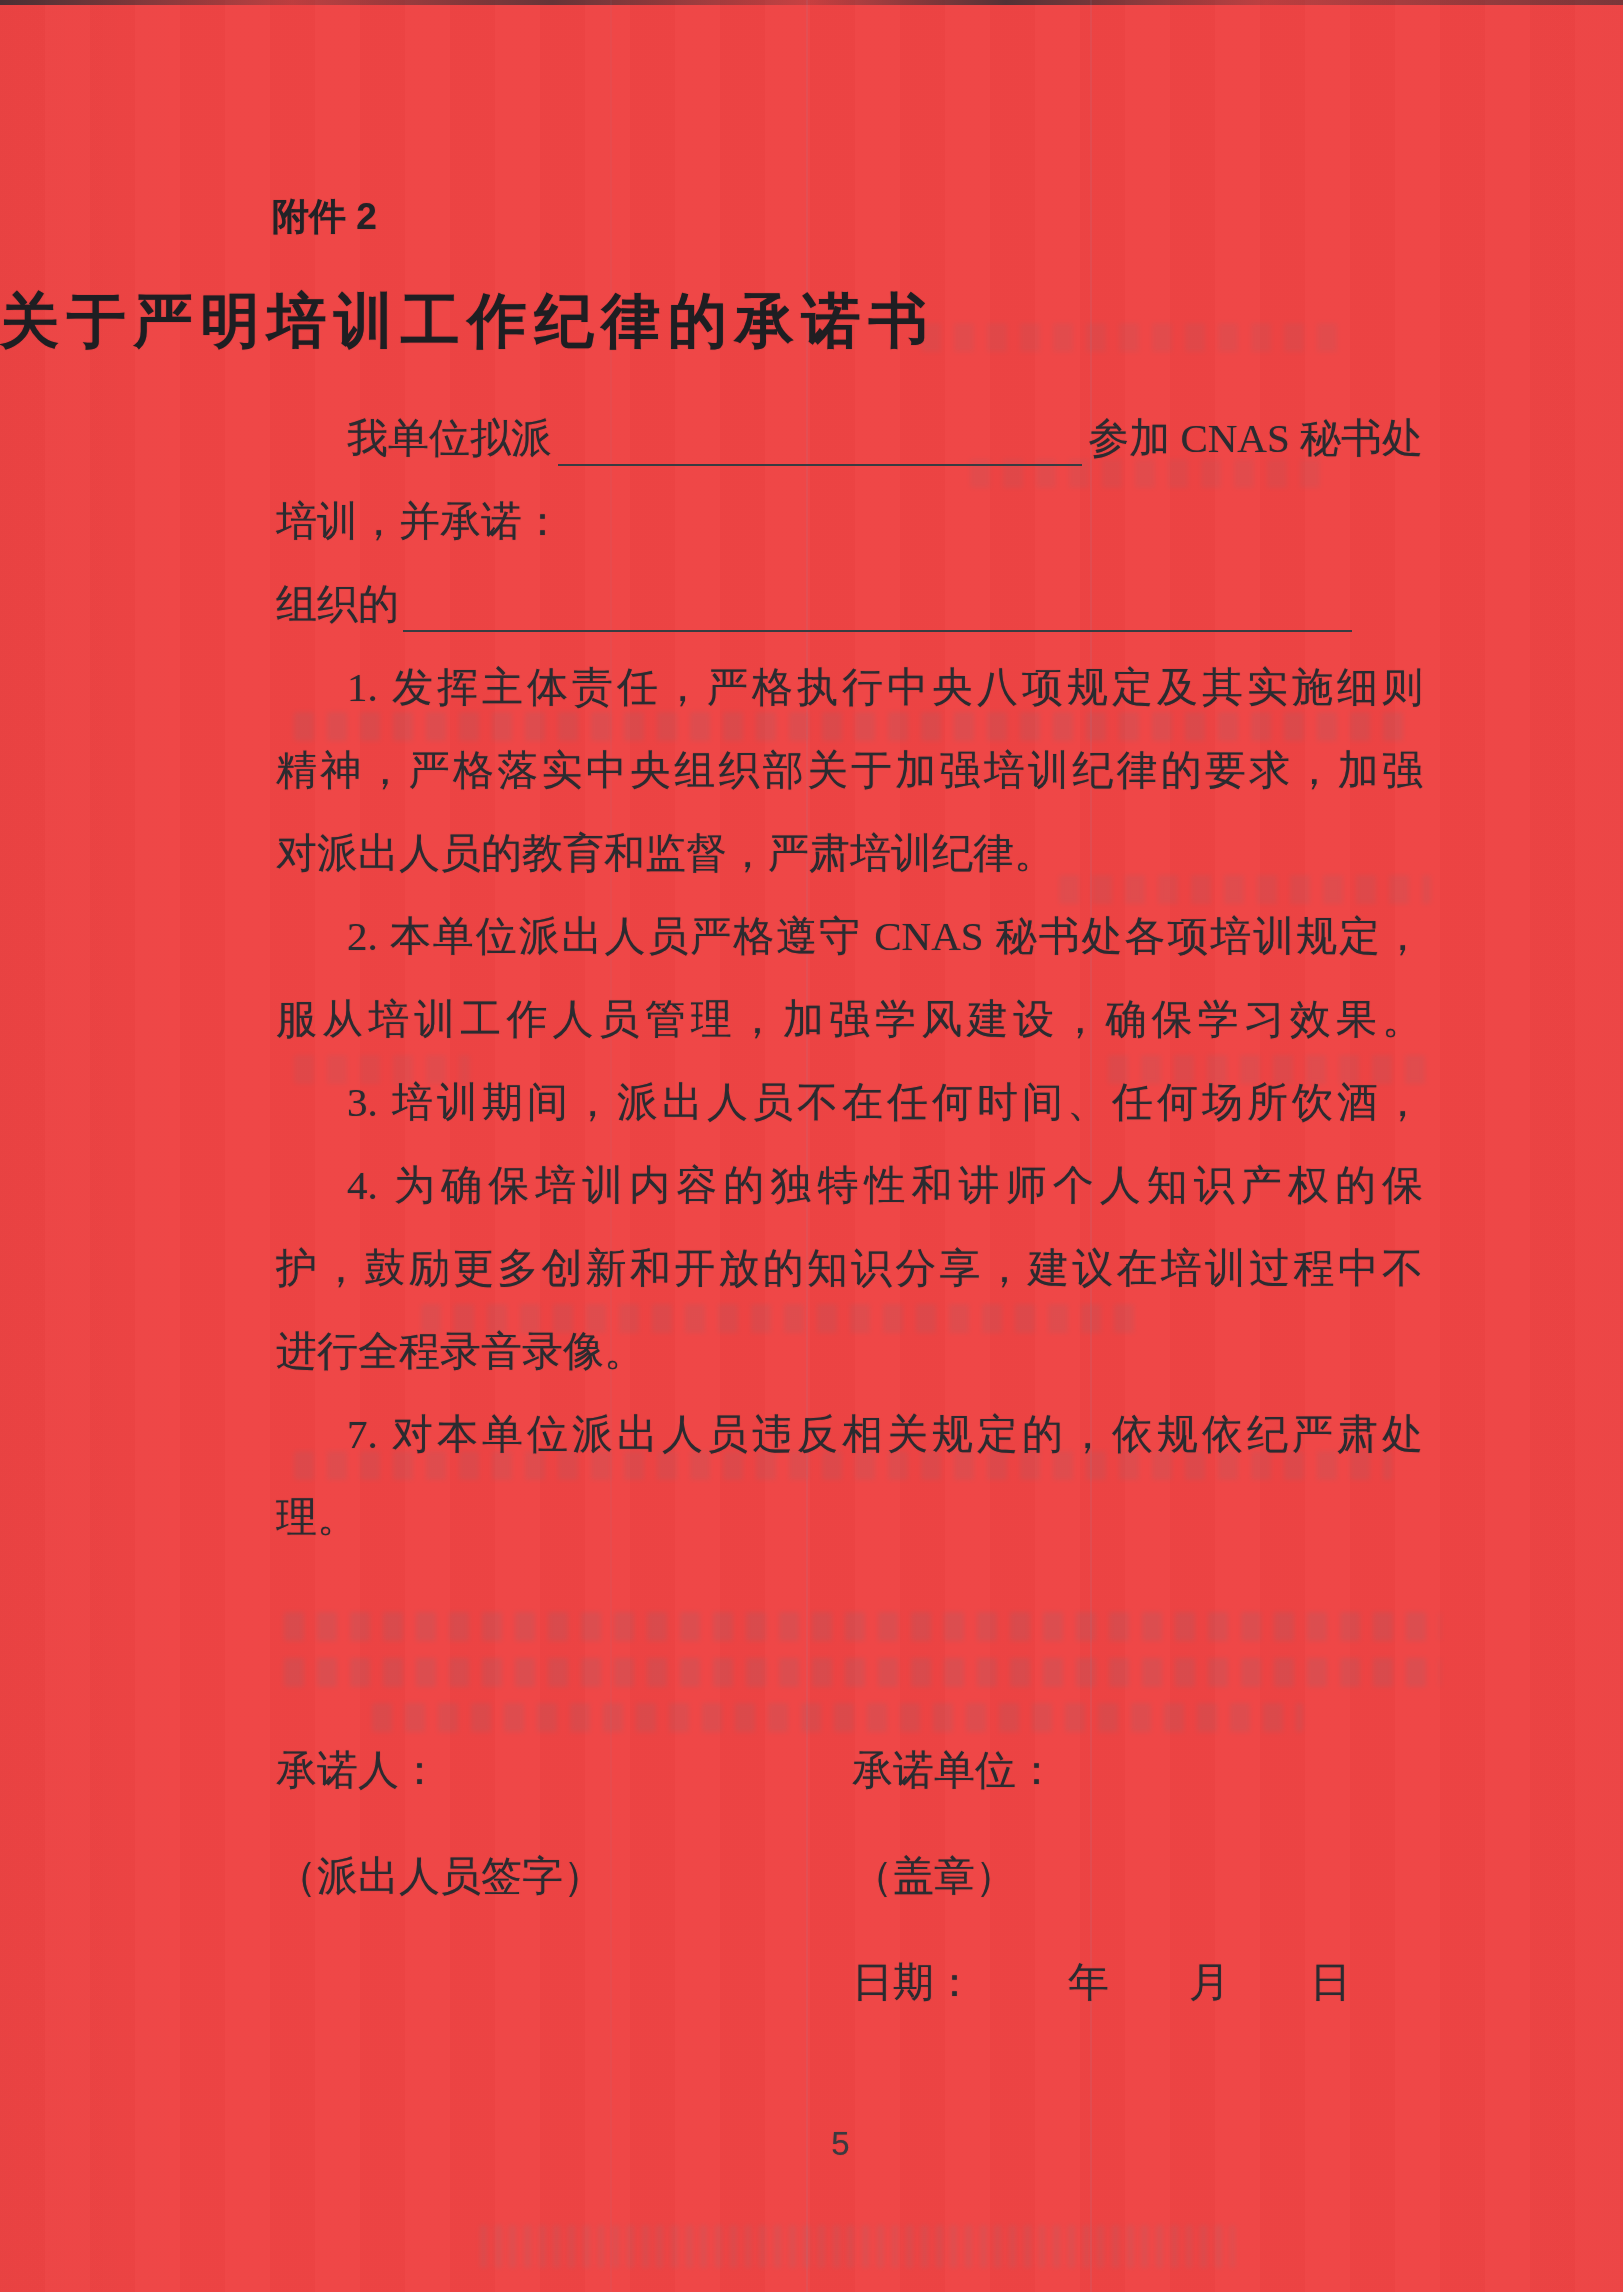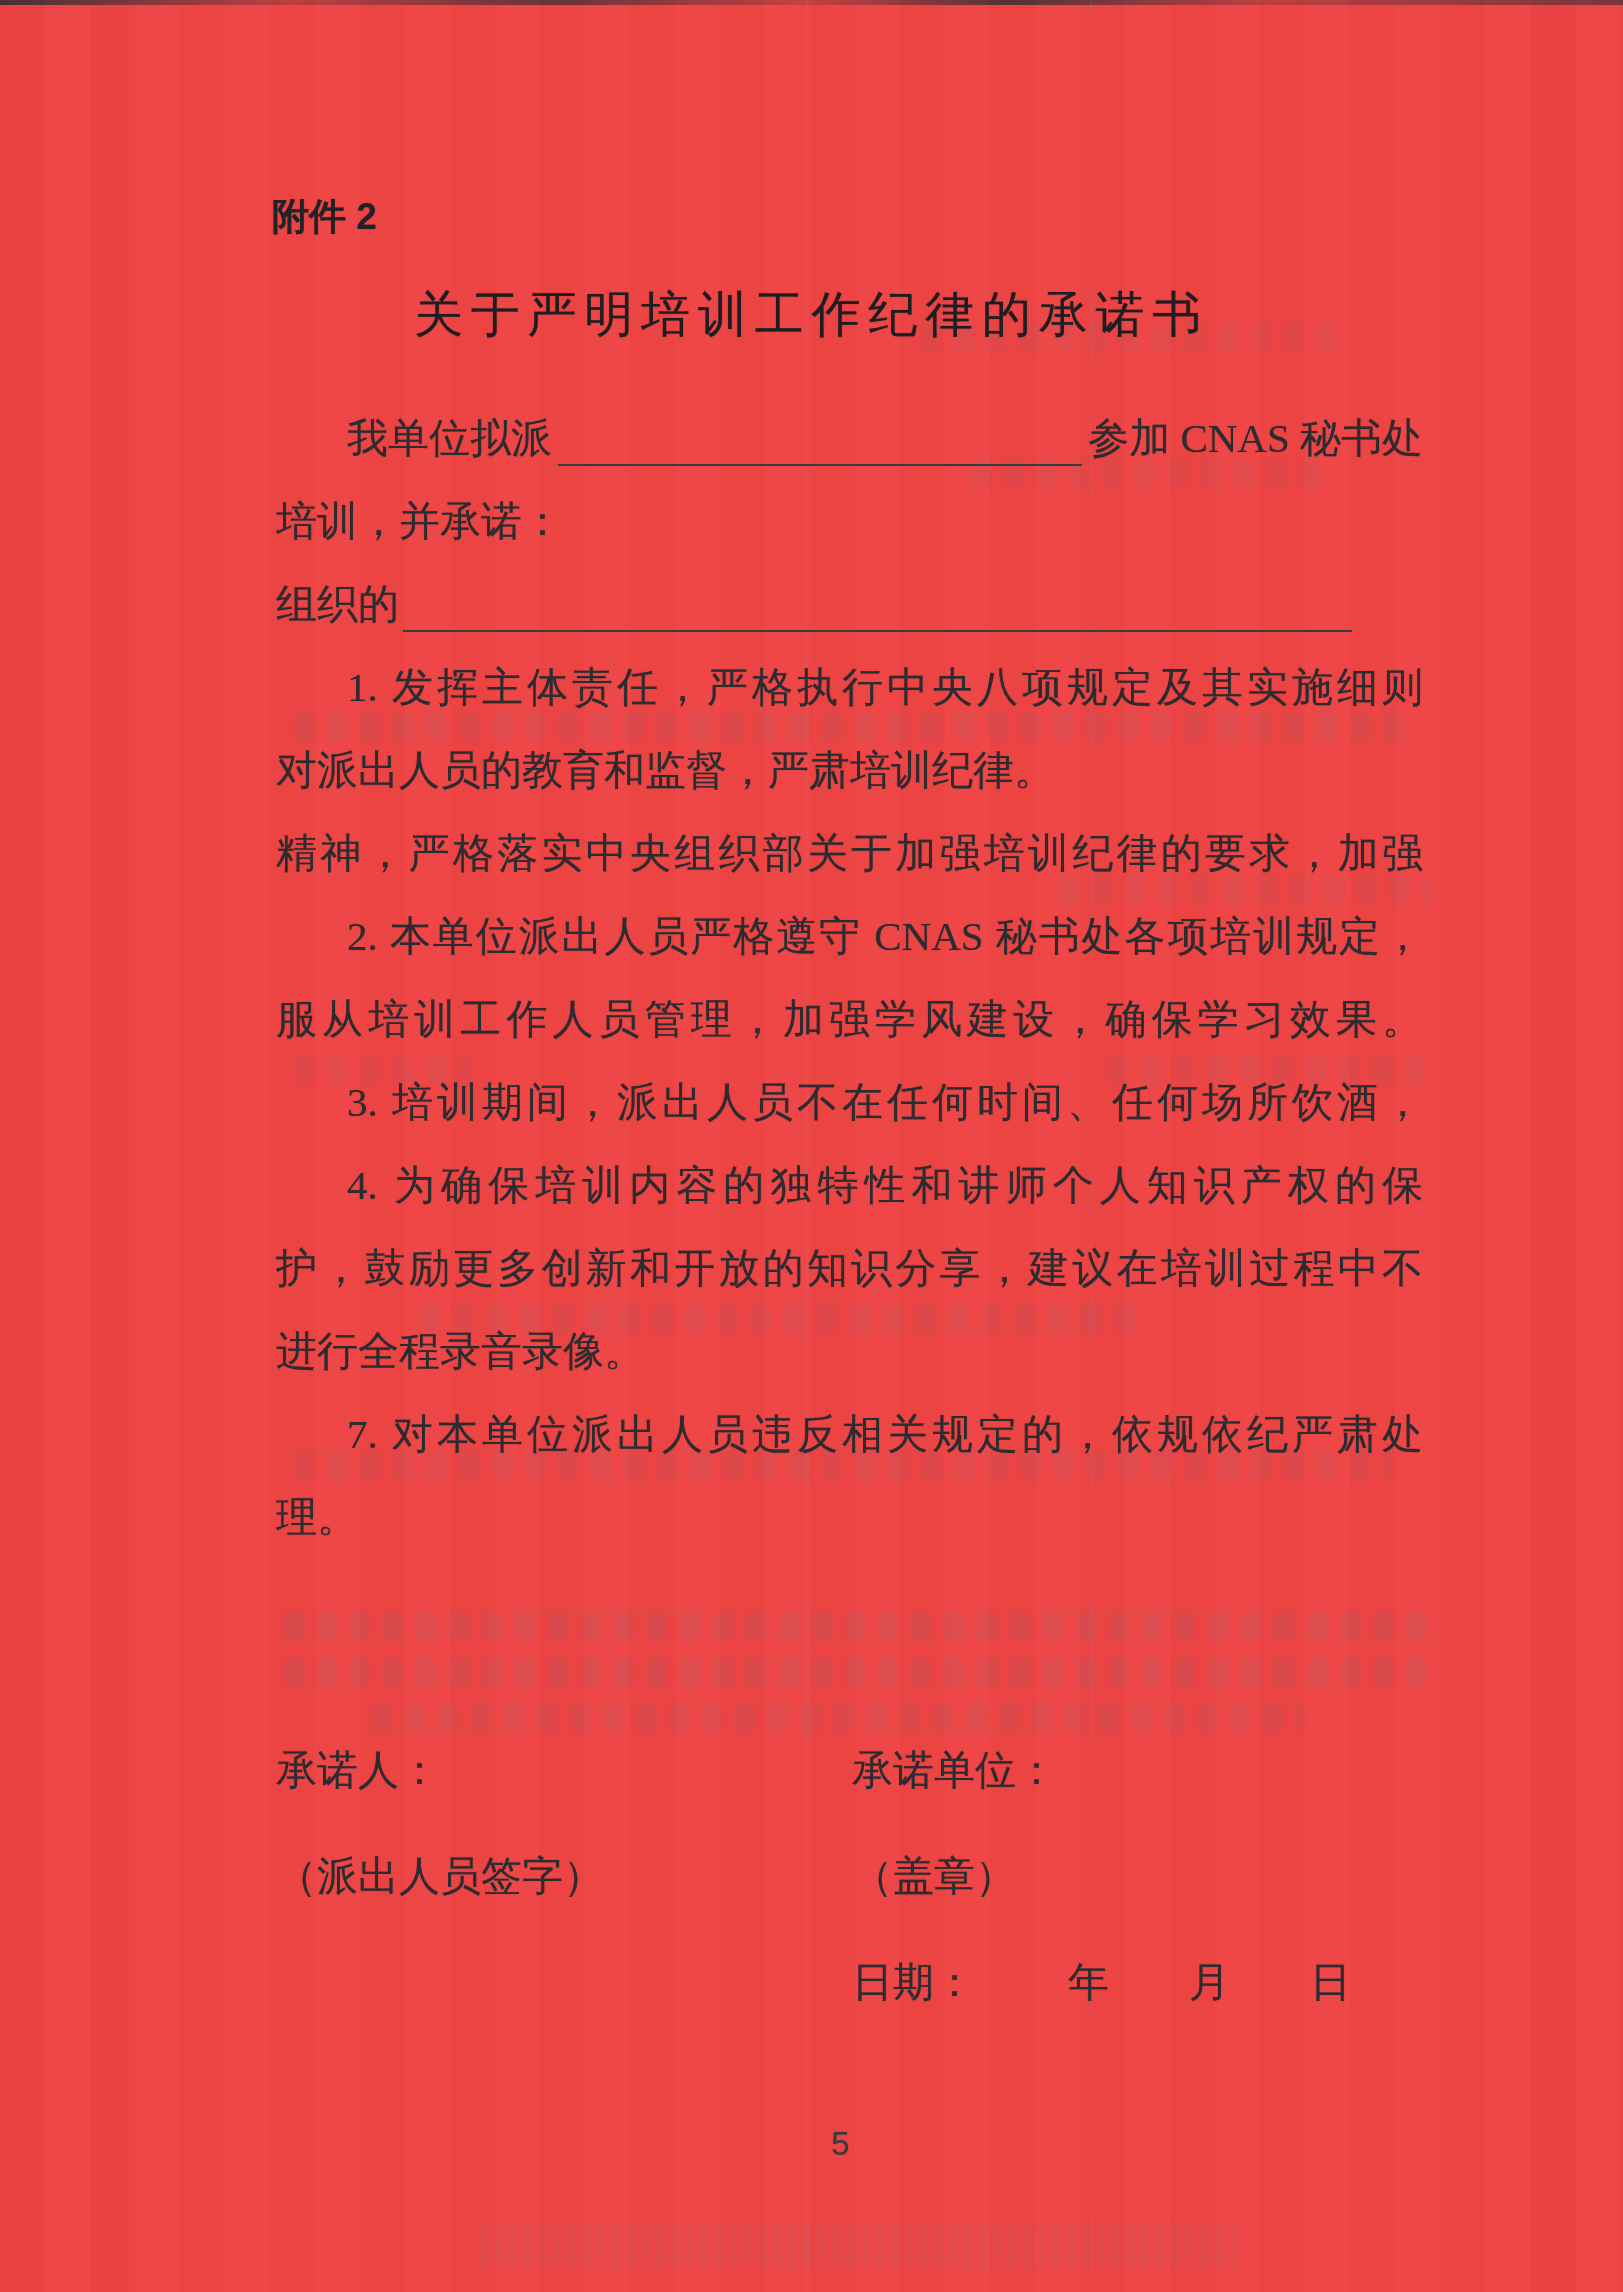--- a/index.html
+++ b/index.html
@@ -30,23 +30,23 @@
   .s1{left:806px;} .s2{left:1090px;} .s3{left:610px;background:rgba(140,160,195,.06);}
 
   .attachment{
     position:absolute;left:272px;top:192px;
     font-family:"Liberation Sans","DejaVu Sans",sans-serif;
     font-weight:700;font-size:37px;color:#222226;
     text-shadow:0 0 1px rgba(40,40,45,.55);
   }
   .title{
     position:absolute;left:0;top:282px;width:100%;
-    text-align:center;
+    text-align:left;
     font-family:"Liberation Sans","DejaVu Sans",sans-serif;
-    font-weight:400;font-size:49px;letter-spacing:7.8px;color:#1e1e22;
+    font-weight:700;font-size:59px;letter-spacing:7.8px;color:#1e1e22;
     text-shadow:0 0 1px rgba(30,30,35,.6);
   }
 
   .body-block{
     position:absolute;left:276px;top:397px;width:1147px;
     font-size:41px;
   }
   .line{
     height:83px;line-height:83px;
     white-space:nowrap;
@@ -123,22 +123,22 @@
       <span class="blank grow"></span>
       <span>参加 CNAS 秘书处</span>
     </div>
     <div class="line">培训，并承诺：</div>
     <div class="line flexline">
       <span>组织的</span>
       <span class="blank" style="width:949px;margin-left:3.9px;"></span>
     </div>
 
     <div class="line fill indent">1. 发挥主体责任，严格执行中央八项规定及其实施细则</div>
+    <div class="line fill">精神，严格落实中央组织部关于加强培训纪律的要求，加强</div>
     <div class="line">对派出人员的教育和监督，严肃培训纪律。</div>
-    <div class="line fill">精神，严格落实中央组织部关于加强培训纪律的要求，加强</div>
     <div class="line fill indent">2. 本单位派出人员严格遵守 CNAS 秘书处各项培训规定，</div>
     <div class="line fill">服从培训工作人员管理，加强学风建设，确保学习效果。</div>
     <div class="line fill indent">3. 培训期间，派出人员不在任何时间、任何场所饮酒，</div>
     <div class="line fill indent">4. 为确保培训内容的独特性和讲师个人知识产权的保</div>
     <div class="line fill">护，鼓励更多创新和开放的知识分享，建议在培训过程中不</div>
     <div class="line">进行全程录音录像。</div>
     <div class="line fill indent">7. 对本单位派出人员违反相关规定的，依规依纪严肃处</div>
     <div class="line">理。</div>
   </div>
 

